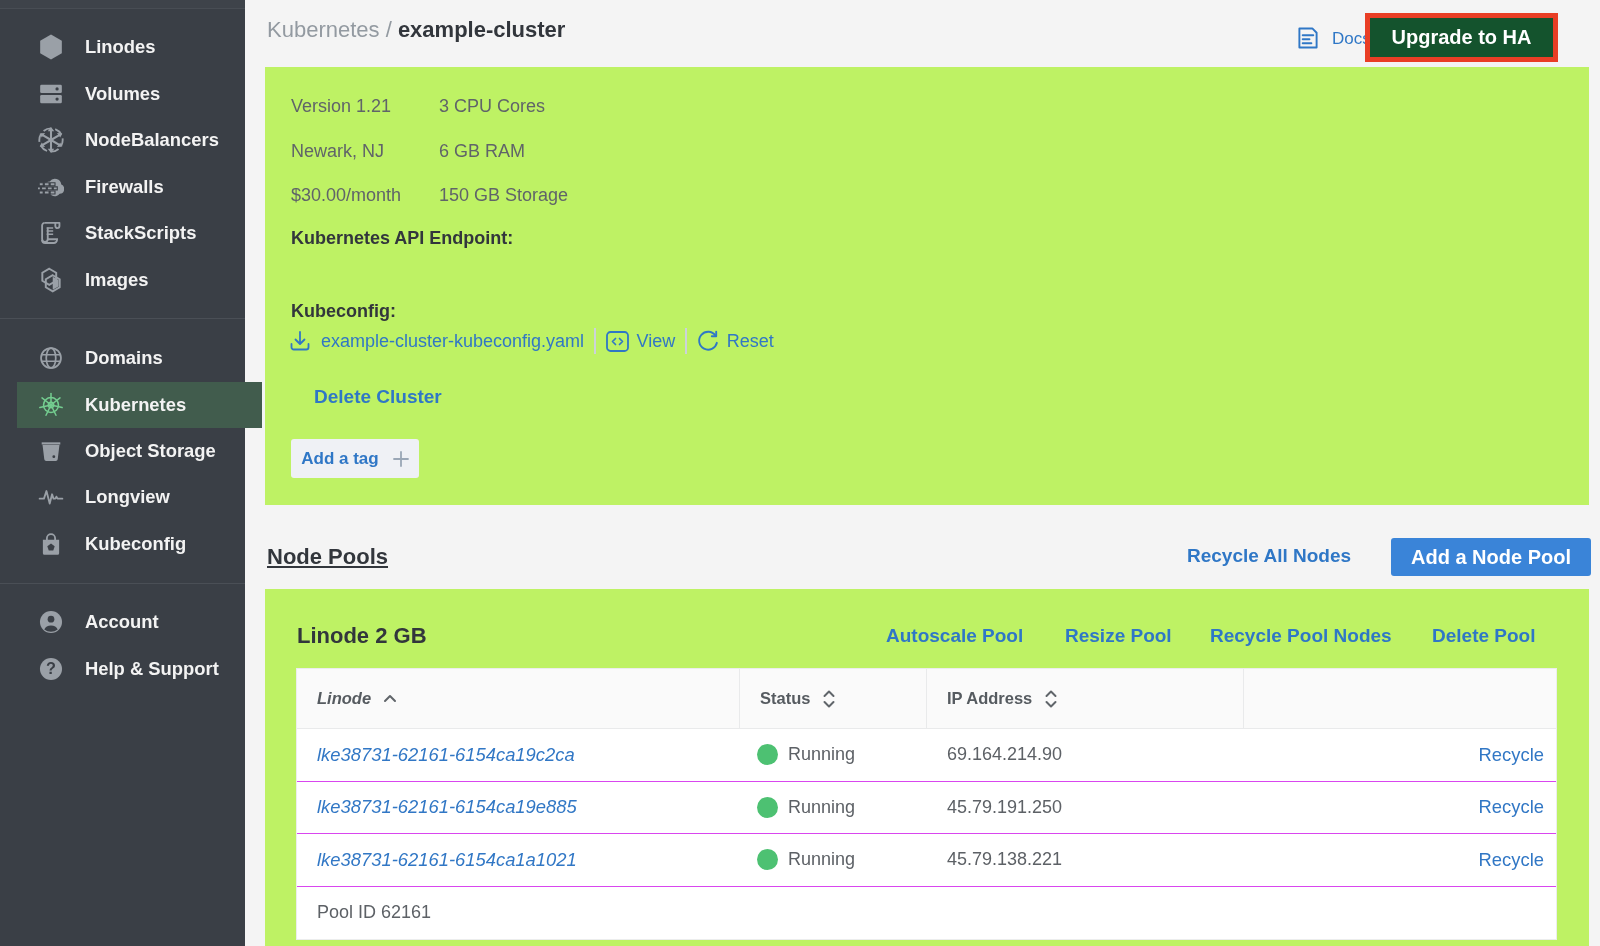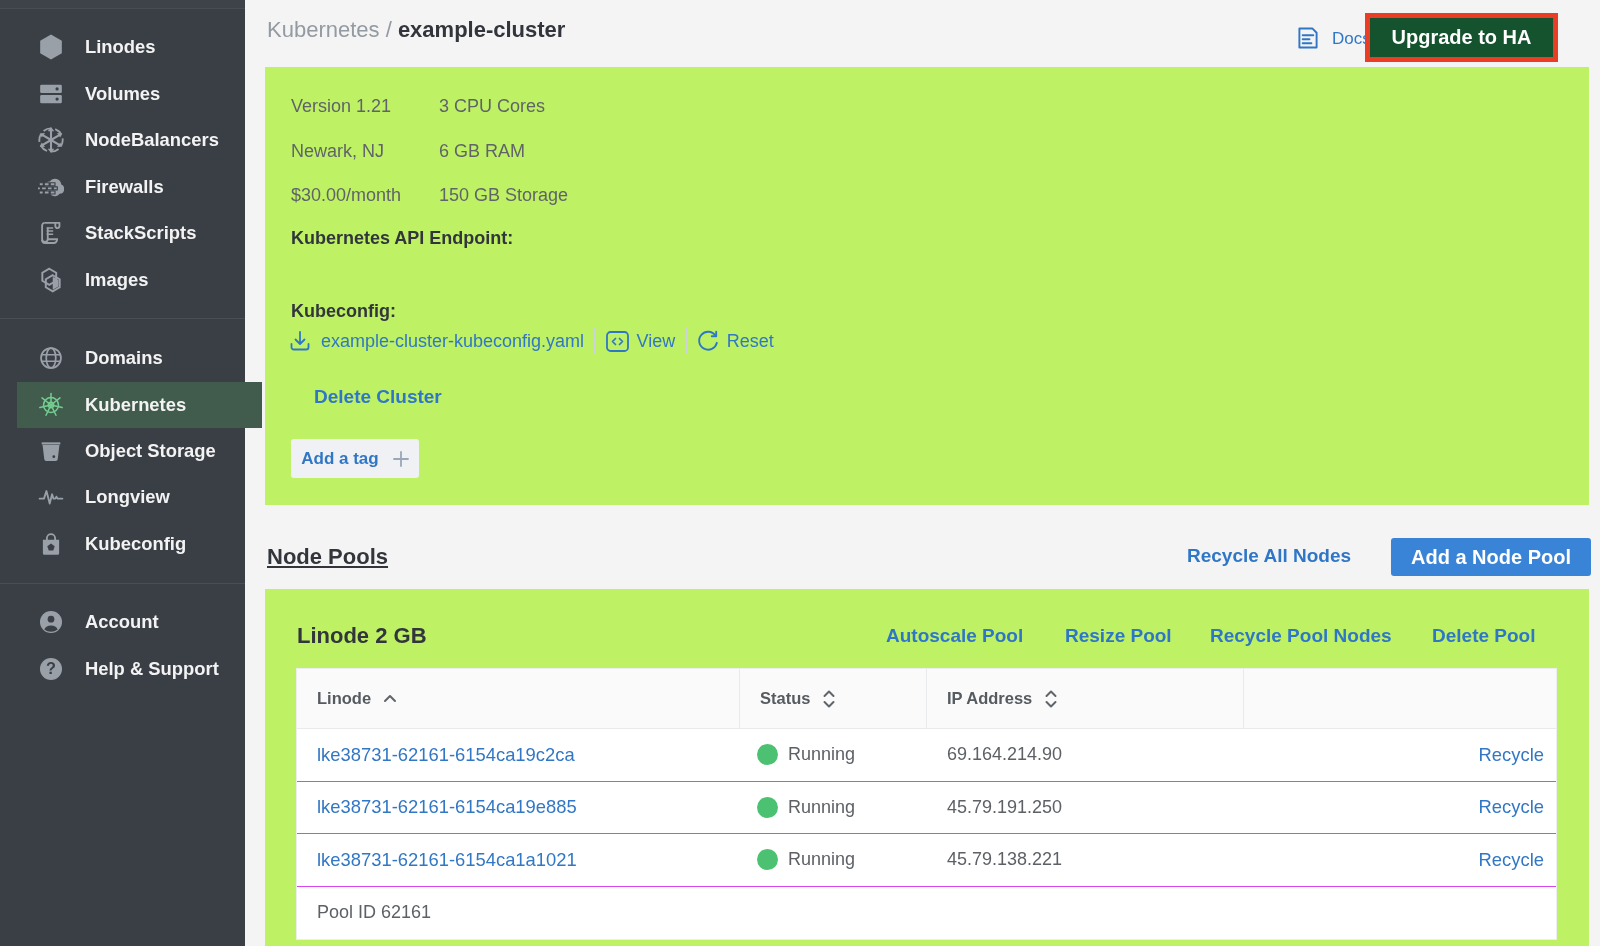--- a/index.html
+++ b/index.html
@@ -51,21 +51,21 @@
 .pool-title { position:absolute; left:32px; top:34px; font-size:22px; font-weight:700; color:#32363c; }
 .pool-links { position:absolute; top:36px; font-size:19px; font-weight:700; color:#2f77c6; white-space:nowrap; }
 
 .grid { position:absolute; left:31px; top:79px; width:1261px; border:1px solid #eceded; }
 .ghead { display:flex; height:60px; background:#fafafa; border-bottom:1px solid #e9eaeb; }
 .ghead .gc { display:flex; align-items:center; font-size:16.5px; color:#565b60; font-weight:700; border-right:1px solid #e9eaeb; padding-left:20px; }
 .ghead .gc:last-child { border-right:none; }
 .grow { display:flex; height:52.5px; background:#fff; border-bottom:1px solid #d946ef; }
 .grow .gc { display:flex; align-items:center; font-size:18px; color:#5d6166; padding-left:20px; }
 .grow .gc.c2 { padding-left:17px; }
-.c1 { width:443px; } .c2 { width:187px; } .c3 { width:317px; } .c4 { width:312px; justify-content:flex-end; padding-right:12px; }
+.c1 { width:443px;font-style:italic; } .c2 { width:187px; } .c3 { width:317px; } .c4 { width:312px; justify-content:flex-end; padding-right:12px; }
 .lk { color:#3177c5; font-size:18.4px; }
 .dot { display:inline-block; width:21px; height:21px; border-radius:50%; background:#4dc172; margin-right:10px; flex:none; }
 .poolid { display:flex; align-items:center; height:52px; background:#fff; font-size:18px; color:#5d6166; padding-left:20px; }
 .sort { margin-left:10px; }
 </style>
 </head>
 <body>
 <div class="sidebar">
   <div class="side-strip"></div>
   <div class="side-div" style="top:318px"></div>

